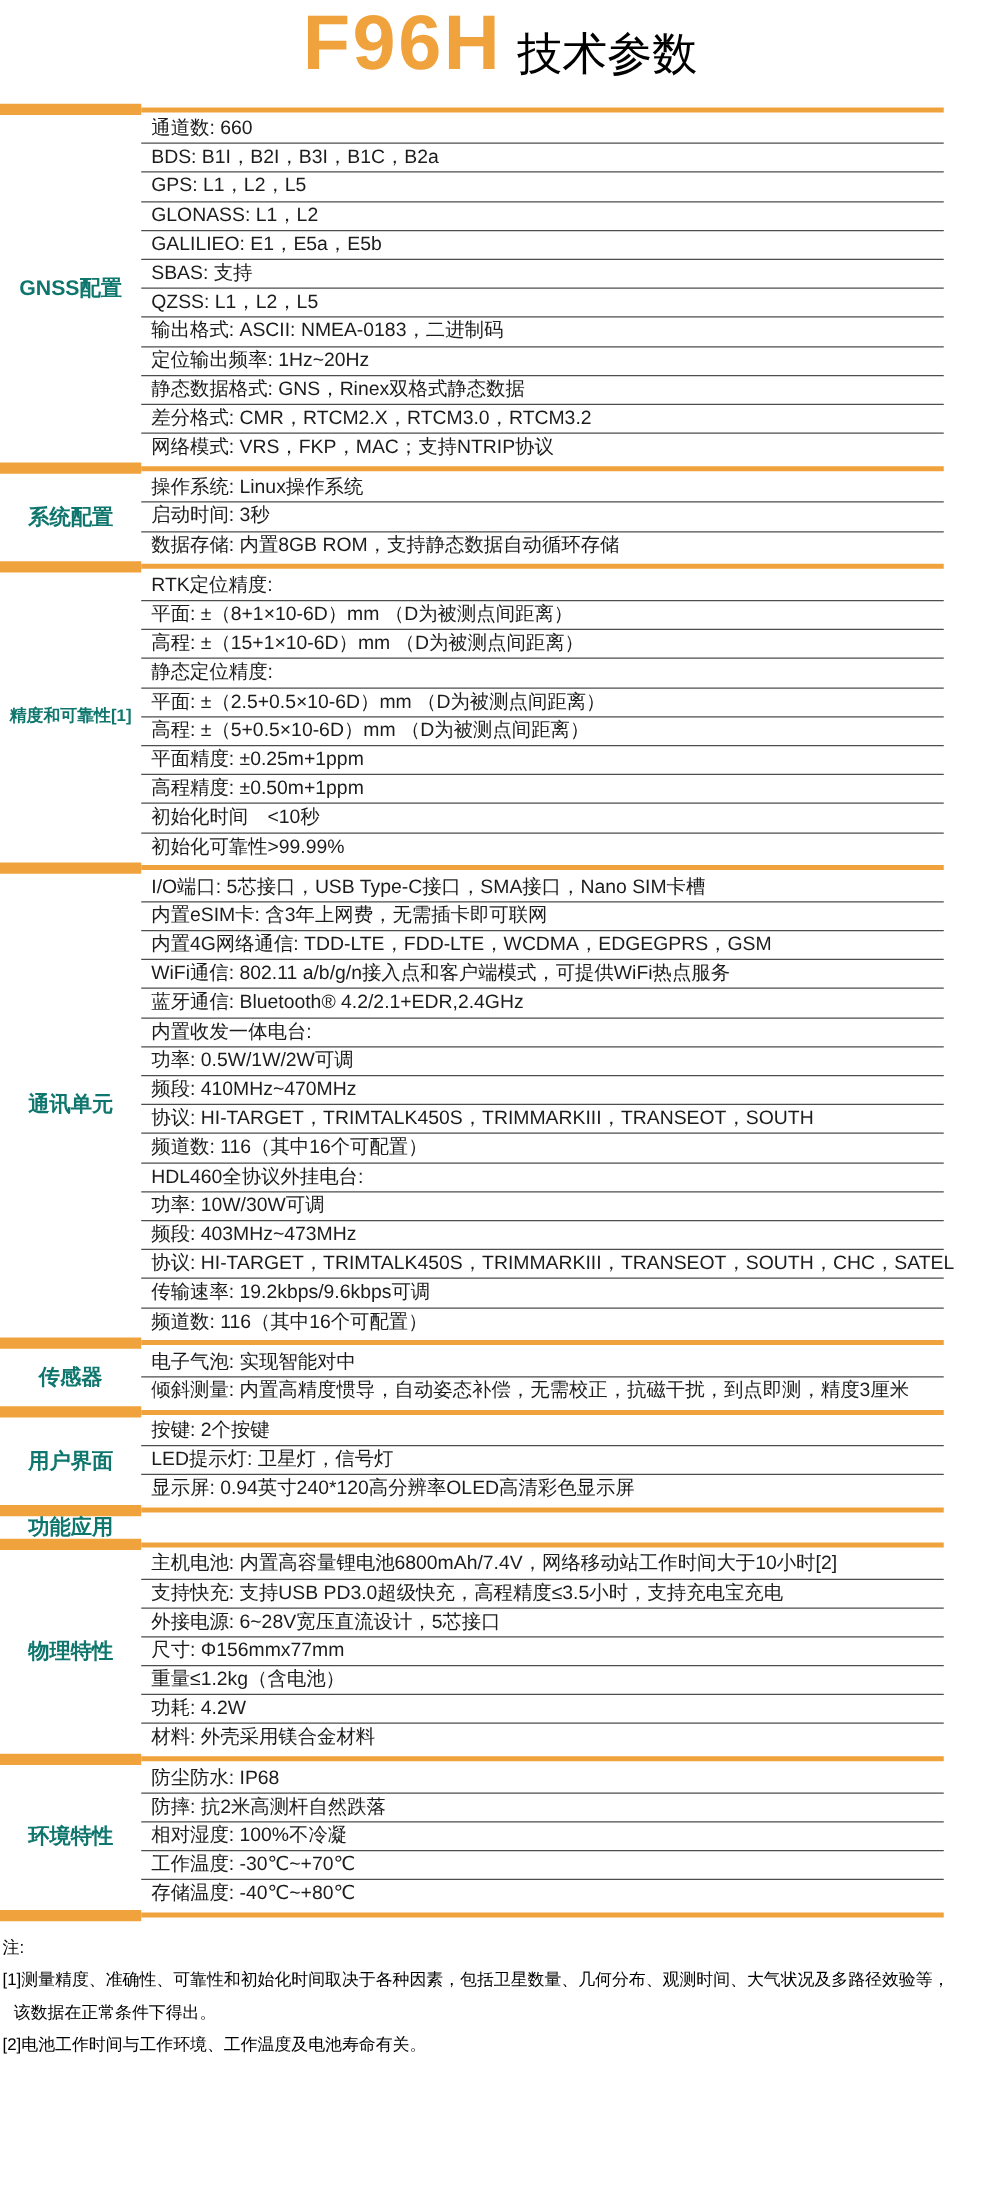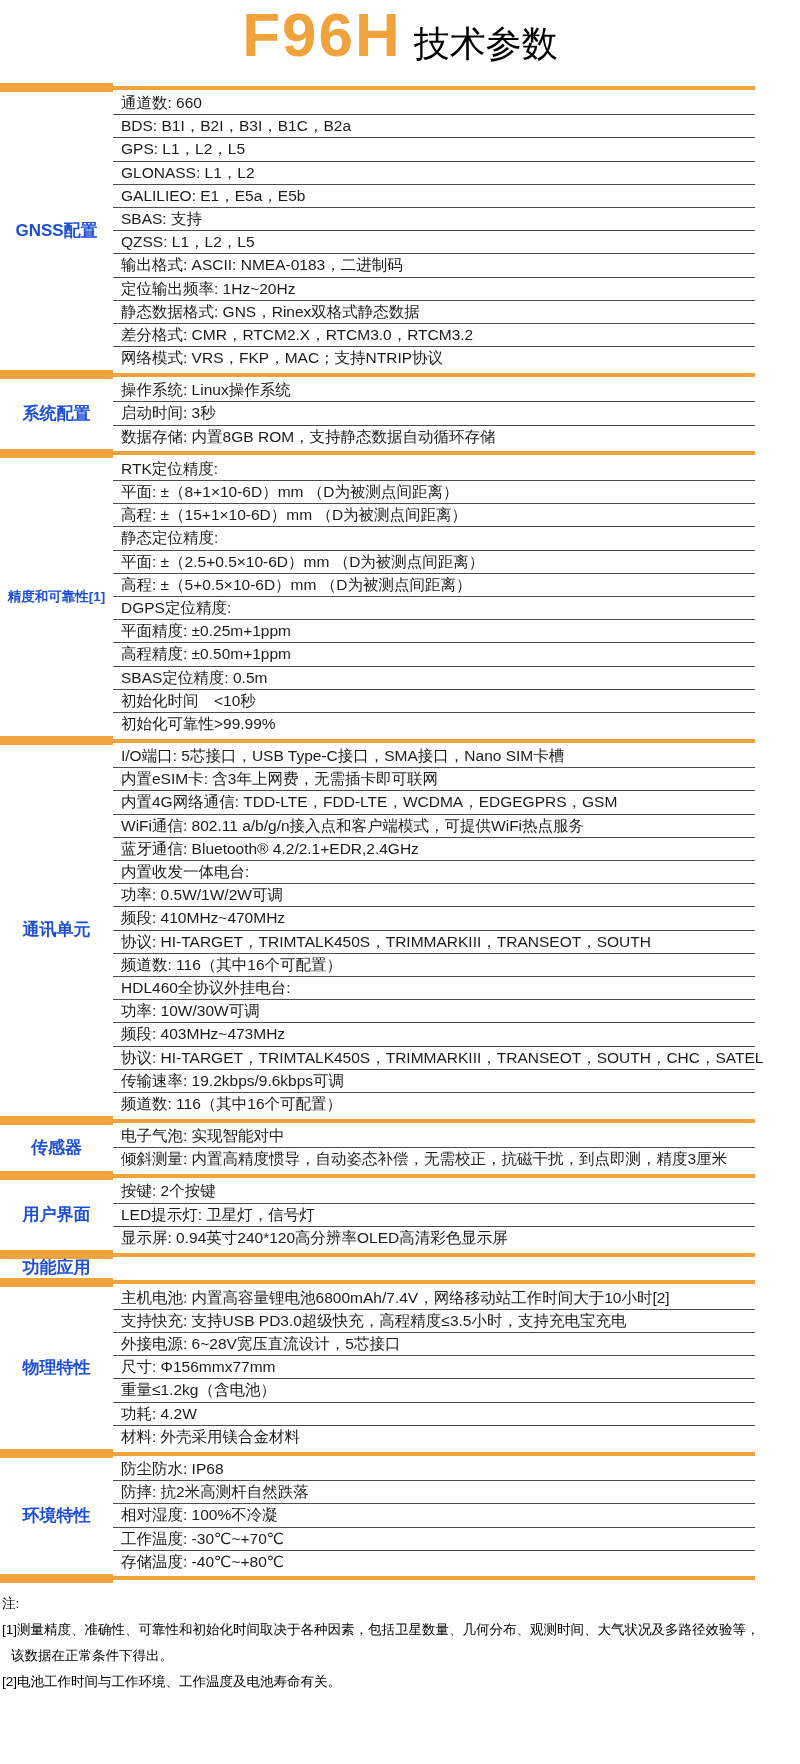--- a/index.html
+++ b/index.html
@@ -35,21 +35,21 @@
   .bar { display:flex; align-items:center; height:9px; }
   .bar-thick { width:113px; height:9px; background:#F0A33C; }
   .bar-thin  { flex:1; height:4px; background:#F0A33C; }
   .section { display:flex; }
   .label-col {
     width:113px;
     display:flex;
     align-items:center;
     justify-content:center;
     text-align:center;
-    color:#1d4ed8;
+    color:#0f766e;
     font-weight:700;
     font-size:17px;
     line-height:1.1;
   }
   .label-col.small { font-size:13.5px; }
   .rows-col { flex:1; min-width:0; }
   .spec-row {
     height:23.2px;
     line-height:22.5px;
     padding-left:8px;
@@ -115,24 +115,22 @@
     </div>
     <div class="section">
       <div class="label-col small">精度和可靠性[1]</div>
       <div class="rows-col">
         <div class="spec-row">RTK定位精度:</div>
         <div class="spec-row">平面: ±（8+1×10-6D）mm （D为被测点间距离）</div>
         <div class="spec-row">高程: ±（15+1×10-6D）mm （D为被测点间距离）</div>
         <div class="spec-row">静态定位精度:</div>
         <div class="spec-row">平面: ±（2.5+0.5×10-6D）mm （D为被测点间距离）</div>
         <div class="spec-row">高程: ±（5+0.5×10-6D）mm （D为被测点间距离）</div>
-        <div class="spec-row">DGPS定位精度:</div>
         <div class="spec-row">平面精度: ±0.25m+1ppm</div>
         <div class="spec-row">高程精度: ±0.50m+1ppm</div>
-        <div class="spec-row">SBAS定位精度: 0.5m</div>
         <div class="spec-row">初始化时间　&lt;10秒</div>
         <div class="spec-row">初始化可靠性&gt;99.99%</div>
       </div>
     </div>
     <div class="bar">
       <div class="bar-thick"></div>
       <div class="bar-thin"></div>
     </div>
     <div class="section">
       <div class="label-col">通讯单元</div>

